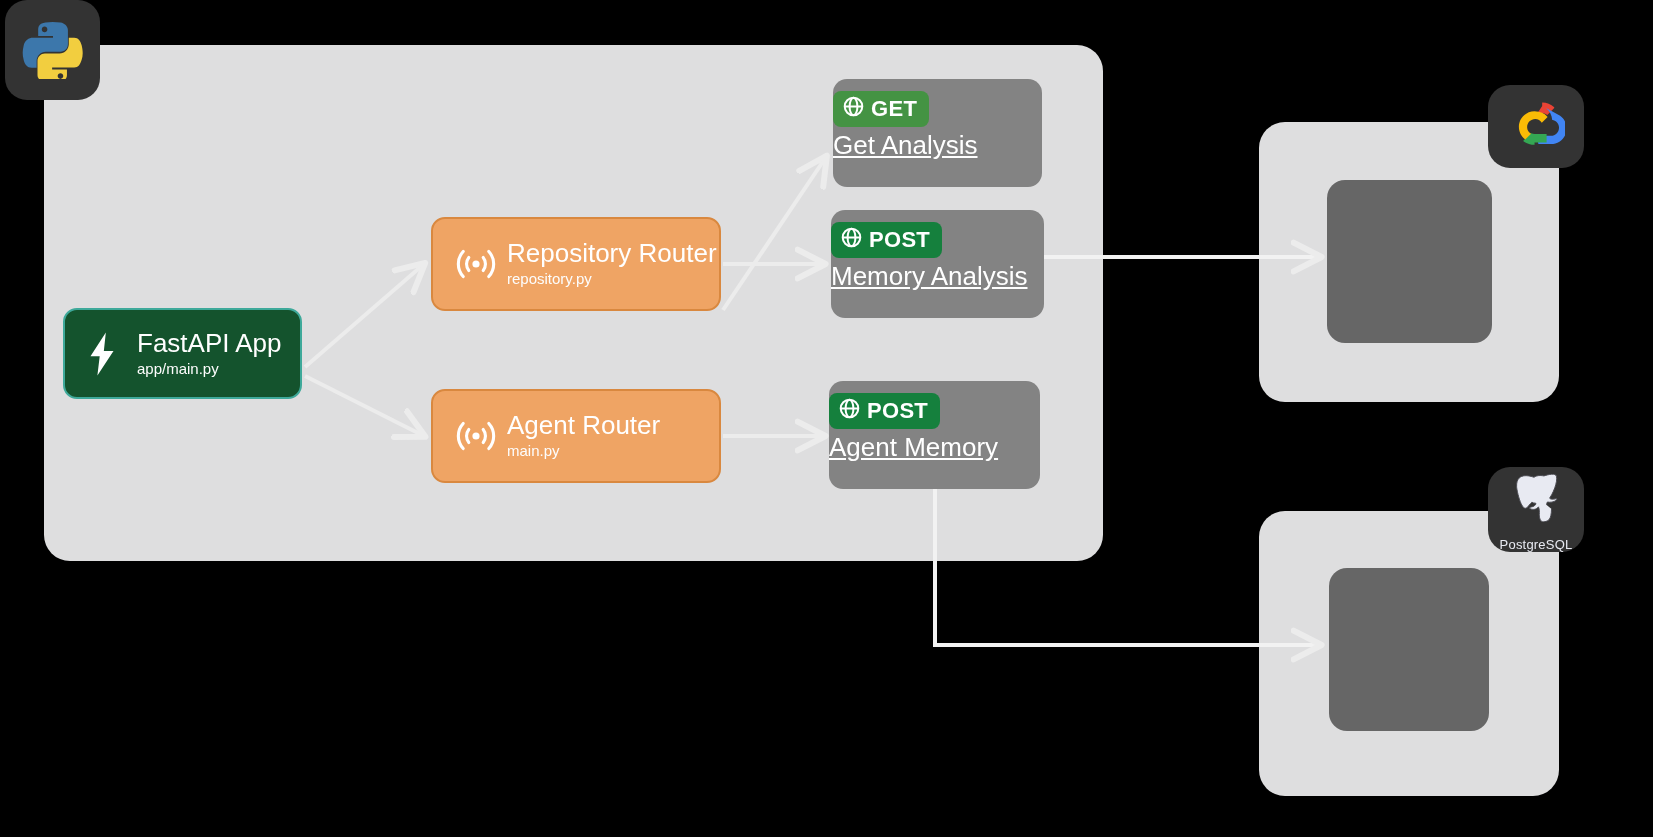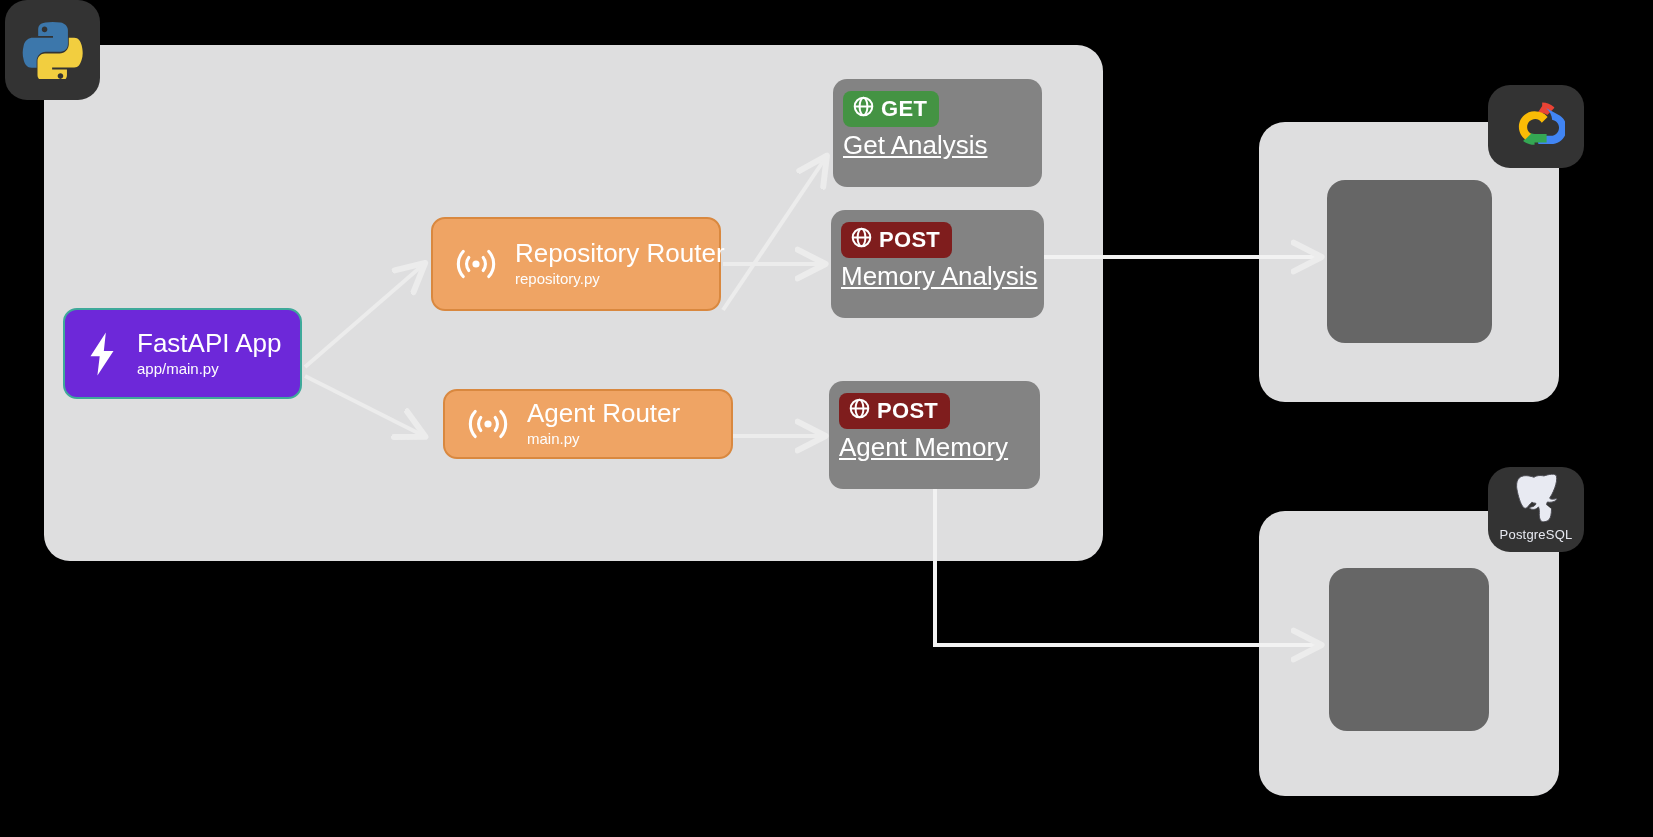--- a/index.html
+++ b/index.html
@@ -42,32 +42,32 @@
   }
 
   
   .node {
     position: absolute;
     display: flex;
     align-items: center;
     z-index: 20;
   }
   .node-fastapi {
-    background: #6d28d9;
+    background: #14532d;
     border: 2px solid #3ea99a;
     border-radius: 14px;
     padding: 0 18px;
     gap: 16px;
   }
   .node-router {
     background: #efa464;
     border: 2px solid #d9883f;
     border-radius: 14px;
     padding: 0 20px;
-    gap: 16px;
+    gap: 8px;
   }
   .node-text { display: flex; flex-direction: column; justify-content: center; }
   .node-title {
     color: #ffffff;
     font-size: 26px;
     font-weight: 400;
     line-height: 1.12;
     white-space: nowrap;
   }
   .node-sub {
@@ -78,41 +78,41 @@
     margin-top: 1px;
     white-space: nowrap;
   }
   .node-icon { flex: 0 0 auto; display: flex; align-items: center; justify-content: center; }
 
   
   .endpoint {
     position: absolute;
     background: #838383;
     border-radius: 14px;
-    padding: 12px 14px 12px 10px;
+    padding: 12px 14px 12px 0;
     display: flex;
     flex-direction: column;
     align-items: flex-start;
     gap: 4px;
     z-index: 20;
   }
   .method-badge {
     display: inline-flex;
     align-items: center;
     gap: 7px;
     border-radius: 8px;
     padding: 5px 12px 6px 10px;
     color: #ffffff;
     font-size: 22px;
     font-weight: bold;
     letter-spacing: .3px;
     line-height: 1;
   }
   .badge-get  { background: #449343; }
-  .badge-post { background: #7f1d1d; }
+  .badge-post { background: #15803d; }
   .endpoint-label {
     color: #ffffff;
     font-size: 26px;
     font-weight: 400;
     white-space: nowrap;
     line-height: 1.15;
     text-decoration: underline;
   }
 
   svg.edges { position: absolute; inset: 0; width: 1653px; height: 837px; z-index: 10; pointer-events: none; }
@@ -179,21 +179,21 @@
         </g>
         <circle cx="23" cy="20" r="3.6" fill="#ffffff"></circle>
       </svg>
     </span>
     <span class="node-text">
       <span class="node-title">Repository Router</span>
       <span class="node-sub">repository.py</span>
     </span>
   </div>
 
-  <div class="node node-router" style="left:443px; top:389px; width:290px; height:70px;">
+  <div class="node node-router" style="left:431px; top:389px; width:290px; height:94px;">
     <span class="node-icon">
       <svg width="46" height="40" viewBox="0 0 46 40" aria-hidden="true">
         <g fill="none" stroke="#ffffff" stroke-width="3.1" stroke-linecap="round">
           <path d="M15.8 13.5 a10.5 10.5 0 0 0 0 13"></path>
           <path d="M30.2 13.5 a10.5 10.5 0 0 1 0 13"></path>
           <path d="M10.2 7.5 a18.5 18.5 0 0 0 0 25"></path>
           <path d="M35.8 7.5 a18.5 18.5 0 0 1 0 25"></path>
         </g>
         <circle cx="23" cy="20" r="3.6" fill="#ffffff"></circle>
       </svg>
@@ -260,21 +260,21 @@
       <svg width="58" height="50" viewBox="0 0 64 54" aria-hidden="true">
         <path fill="#e94335" d="M38.8 7.2 L33.2 15.7 c3.6-1.4 7.8-1 11.1 1.3 l0.5-.3 7.3-7.3 0-1 c-3.6-3.2-8.3-5.1-13.3-5.1-.01 0-.01 0 0 0z"></path>
         <path fill="#4185f3" d="M52.1 9.4 c3.9 3.2 6.4 7.9 6.8 13.1 l.7 .1 c3.9 .9 6.8 4.4 6.8 8.5 0 4.9-4 8.9-8.9 8.9 l-13.3 0-.9 .9 0 7.5 .9 .8 13.3 0 c9.6 .1 17.3-7.7 17.3-17.3 0-5.8-2.8-10.9-7.2-14z" transform="translate(-9,0)"></path>
         <path fill="#34a753" d="M30.4 48.3 l13.3 0 0-9.2 -13.3 0 c-1.3 0-2.5-.3-3.6-.8l-.9 .3 -7.4 7.3-.7 .9 c3.6 2.7 8 4.2 12.6 4.2z" transform="translate(0,-1)"></path>
         <path fill="#fabb06" d="M30.4 13.8 c-9.6 0-17.3 7.8-17.3 17.3 0 5.7 2.7 10.8 7 14 l 6.4-6.4 c-2.6-1.4-4.3-4.1-4.3-7.2 0-4.9 4-8.9 8.9-8.9 3.1 0 5.8 1.6 7.3 4l6.4-6.4 c-3.2-4.1-8.1-6.4-14.4-6.4z" transform="translate(0,-1)"></path>
       </svg>
     </span>
     <span class="cap"></span>
   </div>
 
-  <div class="logo-badge" style="left:1488px; top:467px; width:96px; height:85px; justify-content:flex-start; padding-top:7px;">
+  <div class="logo-badge" style="left:1488px; top:467px; width:96px; height:85px; justify-content:space-between; padding-top:7px;">
     <span>
       <svg width="54" height="48" viewBox="0 0 60 54" aria-hidden="true">
         <g fill="#e8eaf2" stroke="#4a4a52" stroke-width="1.2">
           <path d="M45.6 34.5 c.4-3.3 .3-3.8 2.8-3.3 l.6 .1 c1.9 .1 4.4-.3 5.8-1 3.1-1.4 4.9-3.8 1.9-3.2 -6.9 1.4-7.4-.9-7.4-.9 7.3-10.8 10.3-24.5 7.7-27.8 C54.8-5.2 42.6-1 42.4-.9 l-.1 0 c-1.4-.3-3-.5-4.7-.5 -3.2 0-5.6 .9-7.5 2.2 0 0-22.2-9.1-21.2 11.6 .2 4.4 6.3 33.3 13.5 24.6 2.6-3.2 5.2-5.8 5.2-5.8 1.3 .9 2.9 1.3 4.6 1.2 l .1-.1 c0 .4 0 .8 .1 1.3 -2 2.2-1.4 2.6-5.4 3.4 -4 .8-1.6 2.3-.1 2.7 1.8 .4 6 1.1 8.8-2.8 l-.1 .3 c.7 .6 1.2 3.9 1.1 6.9 -.1 3 -.1 5.1 .5 6.7 .6 1.6 1.2 5.3 6.4 4.2 4.3-1 7.7-2.4 8-15.5" transform="translate(0,3) scale(0.92)"></path>
         </g>
       </svg>
     </span>
     <span class="cap">PostgreSQL</span>
   </div>
 

